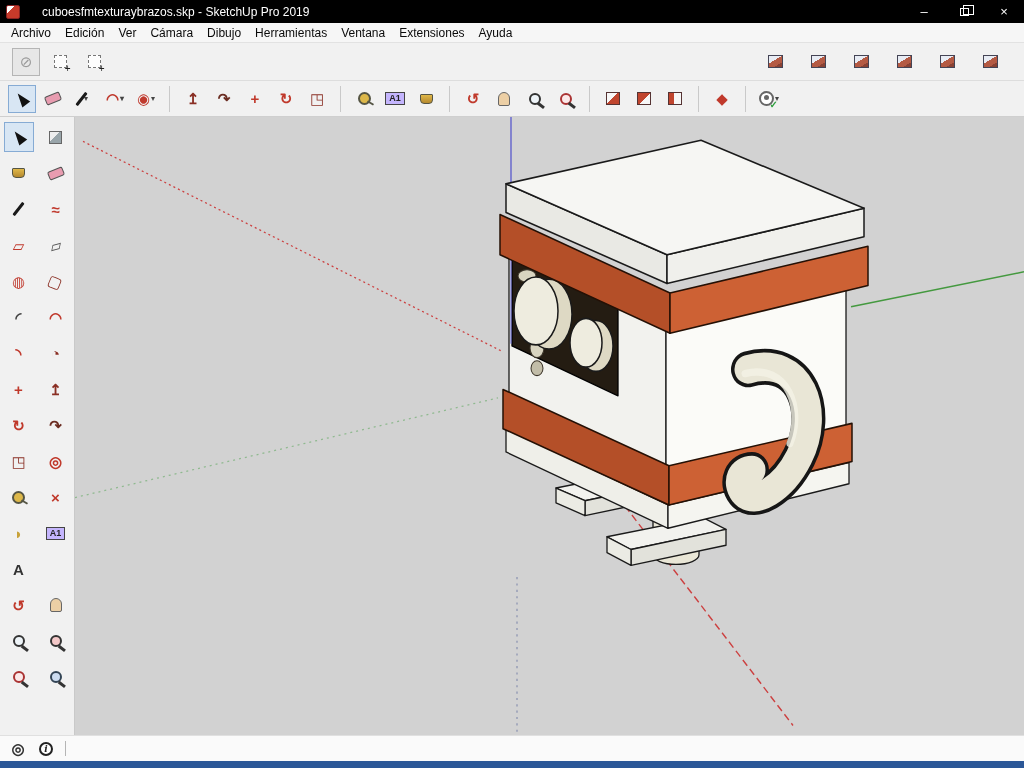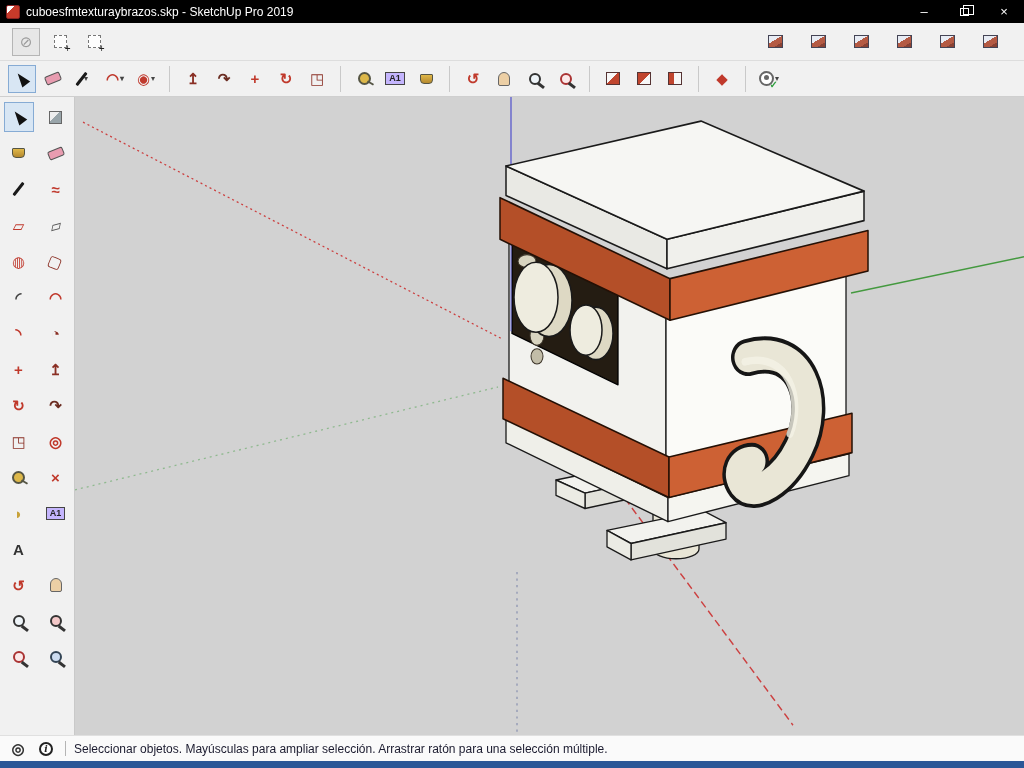--- a/index.html
+++ b/index.html
@@ -1,21 +1,21 @@
 <!DOCTYPE html>
 <html style="--c-bg: #d2d2d2; --c-outline: #1a1a1a; --c-body: #f2f2ee; --c-body_light: #fbfbf8; --c-top: #f6f6f3; --c-side: #e9e9e4; --c-band_dark: #b44f28; --c-band_light: #cd6134; --c-limb: #e9e6d6; --c-limb_dark: #ded9c4; --c-recess: #241c12; --c-axis_red: #cc4040; --c-axis_green: #44993f; --c-axis_green_dim: #8fb98f; --c-axis_blue: #5a5acc; --c-axis_blue_dim: #8890b0;"><head>
 <meta charset="utf-8">
 <style>
   *{box-sizing:border-box;margin:0;padding:0}
   html,body{width:1024px;height:768px;overflow:hidden}
   body{font-family:"Liberation Sans",sans-serif;background:#000}
   .app{width:1024px;height:768px;display:flex;flex-direction:column;background:#fff}
 
   
-  .titlebar{height:23px;background:#000;color:#fff;display:flex;align-items:center;padding-left:6px;gap:6px;flex:0 0 auto}
+  .titlebar{height:23px;background:#000;color:#fff;display:flex;align-items:center;padding-left:6px;gap:22px;flex:0 0 auto}
   .app-icon{width:14px;height:14px;border-radius:2px;background:linear-gradient(135deg,#fff 0 32%,#c63a2a 32% 100%);border:1px solid #822}
   .title-text{font-size:12px;flex:1;white-space:nowrap;overflow:hidden}
   .winrow{display:flex;height:100%}
   .winrow .tool{width:40px;height:23px;display:flex;align-items:center;justify-content:center}
   .winrow .glyph{font-size:13px}
 
   
   .menubar{height:20px;background:#f6f6f6;border-bottom:1px solid #e2e2e2;display:flex;align-items:center;padding-left:4px;font-size:12px;flex:0 0 auto}
   .menuitem{padding:2px 7px;color:#0a0a0a;white-space:nowrap}
 
@@ -94,20 +94,31 @@
         </span>
         <span class="tool">
           <span class="glyph shape-restore"></span>
         </span>
         <span class="tool">
           <span class="glyph" style="color: rgb(255, 255, 255);">×</span>
         </span>
       </span>
   </div>
 
+  <div class="menubar">
+      <span class="menuitem">Archivo</span>
+      <span class="menuitem">Edición</span>
+      <span class="menuitem">Ver</span>
+      <span class="menuitem">Cámara</span>
+      <span class="menuitem">Dibujo</span>
+      <span class="menuitem">Herramientas</span>
+      <span class="menuitem">Ventana</span>
+      <span class="menuitem">Extensiones</span>
+      <span class="menuitem">Ayuda</span>
+    </div>
 
   <div class="toolbar1">
     <span class="tb-group">
         <span class="tool sunken">
           <span class="glyph" style="color: rgb(154, 154, 154);">⊘</span>
         </span>
         <span class="tool">
           <span class="glyph shape-dashedbox"></span>
         </span>
         <span class="tool">
@@ -378,18 +389,17 @@
   <div class="statusbar">
     <span class="tb-group">
         <span class="tool bold">
           <span class="glyph" style="color: rgb(51, 51, 51);">◎</span>
         </span>
         <span class="tool">
           <span class="glyph shape-info">i</span>
         </span>
       </span>
     <span class="vsep"></span>
-    <span class="status-text">Seleccionar objetos. Mayúsculas para ampliar selección. Arrastrar ratón para una selección múltiple.</span>
   </div>
 
   <div class="bottom-strip"></div>
 
 </div>
 
 </body></html>

